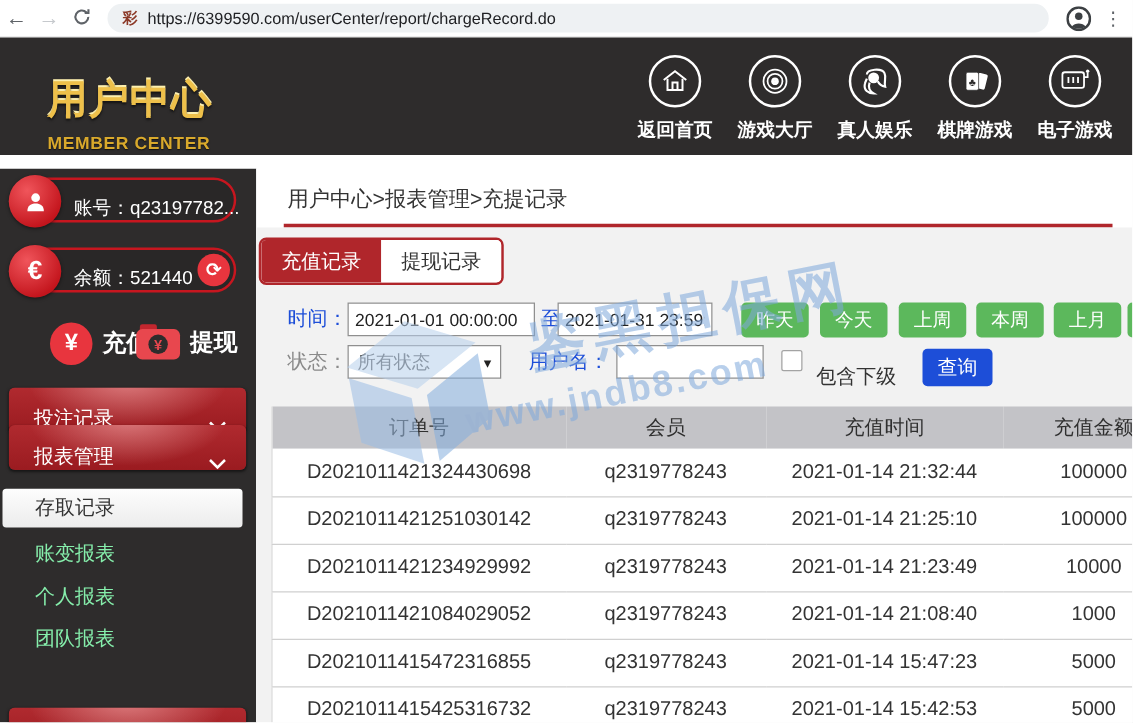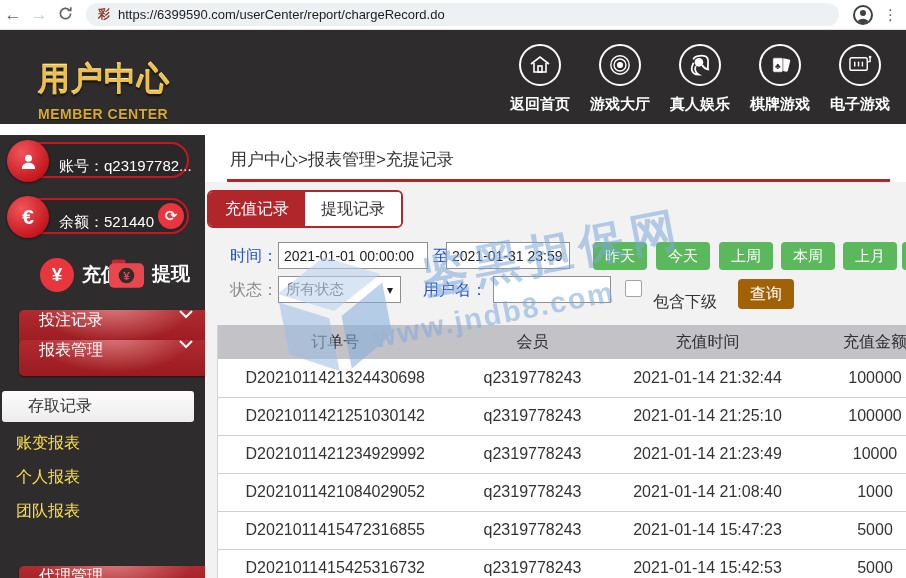--- a/index.html
+++ b/index.html
@@ -43,28 +43,28 @@
   .pill-txt{margin-left:49px;white-space:nowrap;}
   .refresh-btn{position:absolute;right:3px;top:3px;width:26px;height:26px;border-radius:50%;
     background:#e8353e;color:#fff;font-size:15px;font-weight:bold;display:flex;
     align-items:center;justify-content:center;cursor:pointer;}
   .fund-btn{position:absolute;display:flex;align-items:center;cursor:pointer;color:#fff;
     font-size:19px;font-weight:bold;}
   .yen-circle{width:34px;height:34px;border-radius:50%;background:#e8353e;color:#fff;
     font-size:19px;font-weight:bold;display:flex;align-items:center;justify-content:center;margin-right:8px;}
   .menu-btn{position:absolute;left:7px;width:190px;height:36px;border-radius:5px;cursor:pointer;
     background:radial-gradient(60% 150% at 50% -15%,rgba(255,190,190,.55),rgba(255,255,255,0) 70%),linear-gradient(#b02a2f,#9a1b20);
-    color:#fff;font-size:16px;display:flex;align-items:flex-start;padding:0 16px 0 20px;
-    box-shadow:0 1px 2px rgba(0,0,0,.5);margin-left:12px;}
+    color:#fff;font-size:16px;display:flex;align-items:flex-end;padding:0 16px 0 20px;
+    box-shadow:0 1px 2px rgba(0,0,0,.5);}
   .menu-btn .chev{margin-left:auto;display:flex;}
   .submenu-active{position:absolute;left:2px;width:192px;height:31px;border-radius:3px;cursor:pointer;
     background:linear-gradient(#fdfdfd,#ececec);color:#333;font-size:16px;
     display:flex;align-items:center;padding-left:26px;}
-  .submenu-item{position:absolute;left:0;width:205px;height:26px;color:#fde047;font-size:16px;cursor:pointer;
-    display:flex;align-items:center;padding-left:16px;}
+  .submenu-item{position:absolute;left:0;width:205px;height:26px;color:#86efac;font-size:16px;cursor:pointer;
+    display:flex;align-items:center;padding-left:28px;}
 
   
   .main{position:absolute;left:205px;top:135px;width:701px;height:443px;background:#fff;overflow:hidden;}
   .breadcrumb{position:absolute;left:25px;top:13px;font-size:17px;color:#333;}
   .red-line{position:absolute;left:22px;top:44px;width:663px;height:3px;background:#b0262b;}
   .main-lower{position:absolute;left:0;top:47px;width:701px;height:396px;background:#f2f2f2;}
   .tab-group{position:absolute;left:2px;top:55px;height:38px;display:flex;border:2px solid #b0262b;
     border-radius:6px;overflow:hidden;background:#fff;}
   .tab{padding:0 16px;display:flex;align-items:center;font-size:16px;cursor:pointer;color:#333;background:#fff;}
   .tab.active{background:#b0262b;color:#fff;}
@@ -73,21 +73,21 @@
   .finput{position:absolute;height:27px;border:1px solid #8f8f8f;background:#fff;color:#222;
     font-size:14px;padding:0 5px;font-family:"Liberation Sans",sans-serif;}
   .fselect{position:absolute;height:27px;border:1px solid #8f8f8f;background:#fff;color:#555;
     font-size:14.5px;display:flex;align-items:center;padding:0 7px;cursor:pointer;}
   .fselect .sel-chev{margin-left:auto;color:#222;font-size:12px;}
   .qbtn{position:absolute;top:107px;width:54px;height:28px;border:none;border-radius:4px;
     background:#5cb85c;color:#fff;font-size:15px;cursor:pointer;font-family:"Liberation Sans",sans-serif;}
   .checkbox{position:absolute;width:17px;height:17px;background:#fff;border:1px solid #a3a3a3;
     border-radius:2px;cursor:pointer;}
   .search-btn{position:absolute;left:533px;top:144px;width:56px;height:30px;border:none;border-radius:4px;
-    background:#a16207;color:#fff;font-size:16px;cursor:pointer;font-family:"Liberation Sans",sans-serif;}
+    background:#1d4ed8;color:#fff;font-size:16px;cursor:pointer;font-family:"Liberation Sans",sans-serif;}
 
   .table-wrap{position:absolute;left:12px;top:190px;width:689px;overflow:hidden;}
   table{border-collapse:collapse;table-layout:fixed;width:730px;background:#fff;
     border-left:1px solid #d4d4d4;}
   th{height:34px;background:#c3c3c7;color:#2f2f2f;font-size:16px;font-weight:normal;text-align:center;}
   td{height:38px;font-size:16px;color:#333;text-align:center;border-bottom:1px solid #d0d0d0;background:#fff;}
 
   .watermark{position:absolute;left:62px;top:88px;display:flex;align-items:center;
     transform:rotate(-11deg);opacity:.55;pointer-events:none;z-index:10;}
   .wm-texts{margin-left:28px;color:#7fa9dc;}

